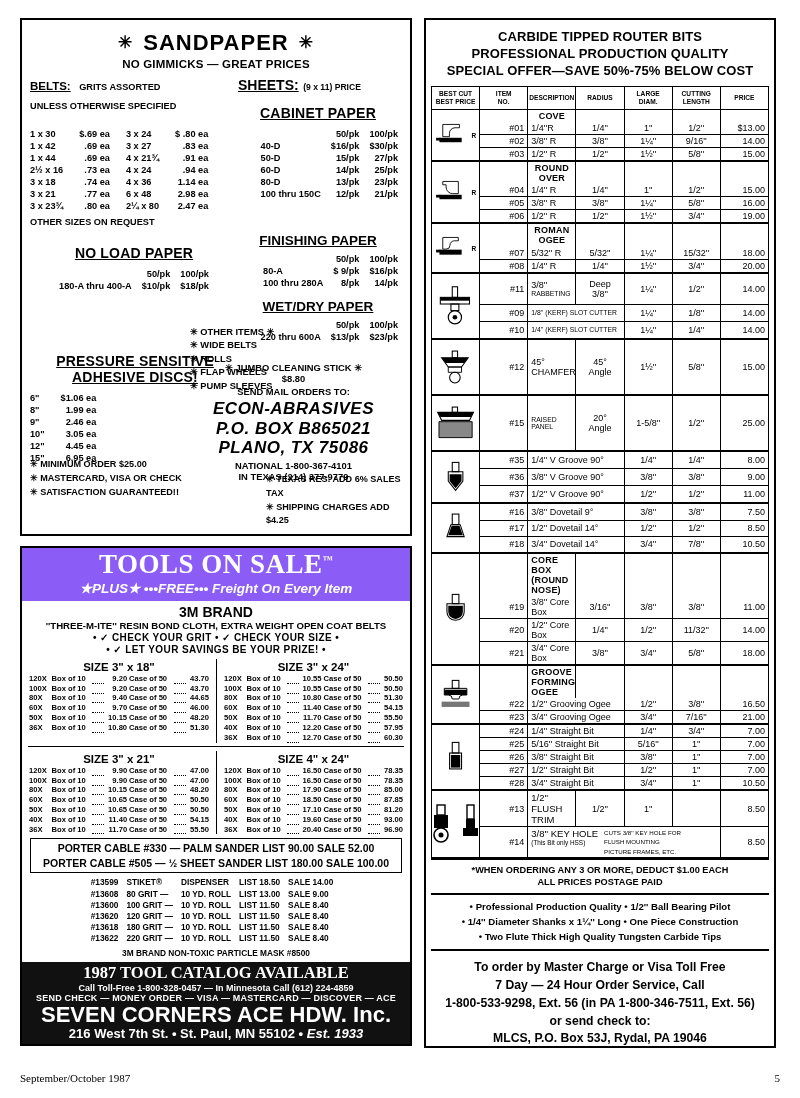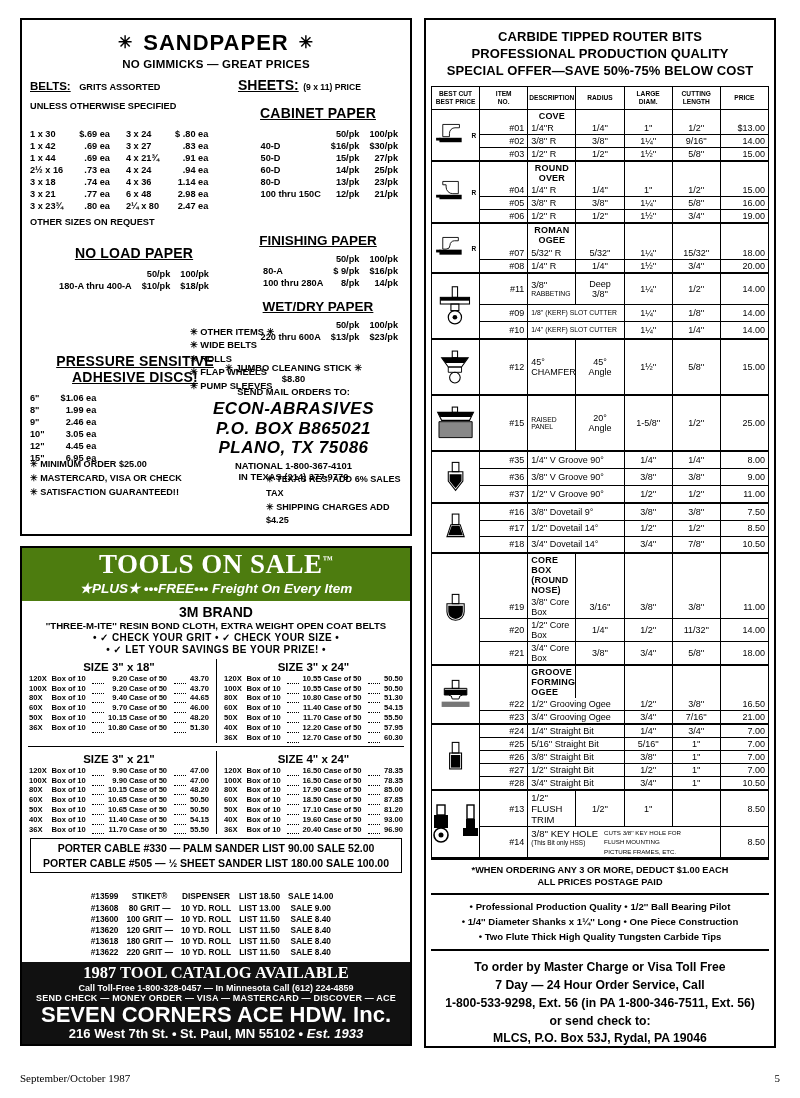--- a/index.html
+++ b/index.html
@@ -52,42 +52,42 @@
   .bullets { font-size:9.3px; font-weight:bold; line-height:1.45; }
   .ital-big { font-style:italic; font-weight:bold; font-size:17px; text-align:center; letter-spacing:.5px; line-height:1.15;}
   .mid { font-size:9.4px; font-weight:bold; text-align:center; }
 
   .sand-foot { position:absolute; left:8px; right:8px; bottom:6px; display:flex;gap:26px; }
   .sand-foot .c1 { width:210px; } .sand-foot .c2 { flex:1; }
   .sand-foot div.l { font-size:9.1px; font-weight:bold; line-height:1.5; }
 
   
   .tools { height: 500px; position:relative; }
-  .tl-head { background:#4d7c0f; color:#fff; text-align:center; padding:3px 0 5px 0; }
+  .tl-head { background:#8b5cf6; color:#fff; text-align:center; padding:3px 0 5px 0; }
   .tl-head .t1 { font-family:"Liberation Serif", serif; font-weight:bold; font-size:27px; letter-spacing:.5px; line-height:1.02;}
   .tl-head .t1 sup { font-size:10px; }
   .tl-head .t2 { font-weight:bold; font-size:13px; letter-spacing:.2px; margin-top:-1px;}
   .tl-head .t3 { font-style:italic; font-weight:bold; font-size:13.5px; margin-top:1px;}
   .brand { text-align:center; font-weight:bold; font-size:14px; margin-top:3px;}
   .brandsub { text-align:center; font-weight:bold; font-size:9.6px; }
   .chk { text-align:center; font-weight:bold; font-size:10px; letter-spacing:.4px; margin-top:1px;}
 
   .sizegrid { display:flex; margin-top:4px; }
   .sizecell { width:50%; padding:0 6px; }
   .sizecell + .sizecell { border-left:1px solid #000; }
   .size-t { text-align:center; font-weight:bold; font-size:11.5px; margin:2px 0 1px 0; }
   table.bl { border-collapse:collapse; width:100%; }
   table.bl td { font-size:7.6px; font-weight:bold; padding:0.4px 1px; white-space:nowrap; }
   table.bl td.dots { border-bottom:1px dotted #000; width:12px;}
   .hr-thin { border-top:1px solid #000; margin:3px 6px; }
 
   .pcbox { border:1.5px solid #000; margin:4px 8px 0 8px; padding:2px 0; text-align:center; }
   .pcbox div { font-size:10.5px; font-weight:bold; line-height:1.35;}
 
-  table.stk { border-collapse:collapse; margin: 18px auto 0 auto; text-align: center; }
+  table.stk { border-collapse:collapse; margin: 4px auto 0 auto; }
   table.stk td { font-size:8.3px; font-weight:bold; padding:0.6px 8px 0.6px 0; white-space:nowrap;}
 
   .masks { text-align:center; font-size:8.3px; font-weight:bold; line-height:1.5; margin-top:3px;}
 
   .tl-foot { background:#111; color:#fff; text-align:center; position:absolute; left:0; right:0; bottom:0; padding:1px 0 3px 0;}
   .tl-foot .f1 { font-family:"Liberation Serif", serif; font-weight:bold; font-size:16.5px; }
   .tl-foot .f2 { font-size:9px; font-weight:bold; }
   .tl-foot .f3 { font-size:9px; font-weight:bold; letter-spacing:.2px;}
   .tl-foot .f4 { font-size:22px; font-weight:bold; letter-spacing:0px; line-height:1.05;}
   .tl-foot .f5 { font-size:13px; font-weight:bold; }

